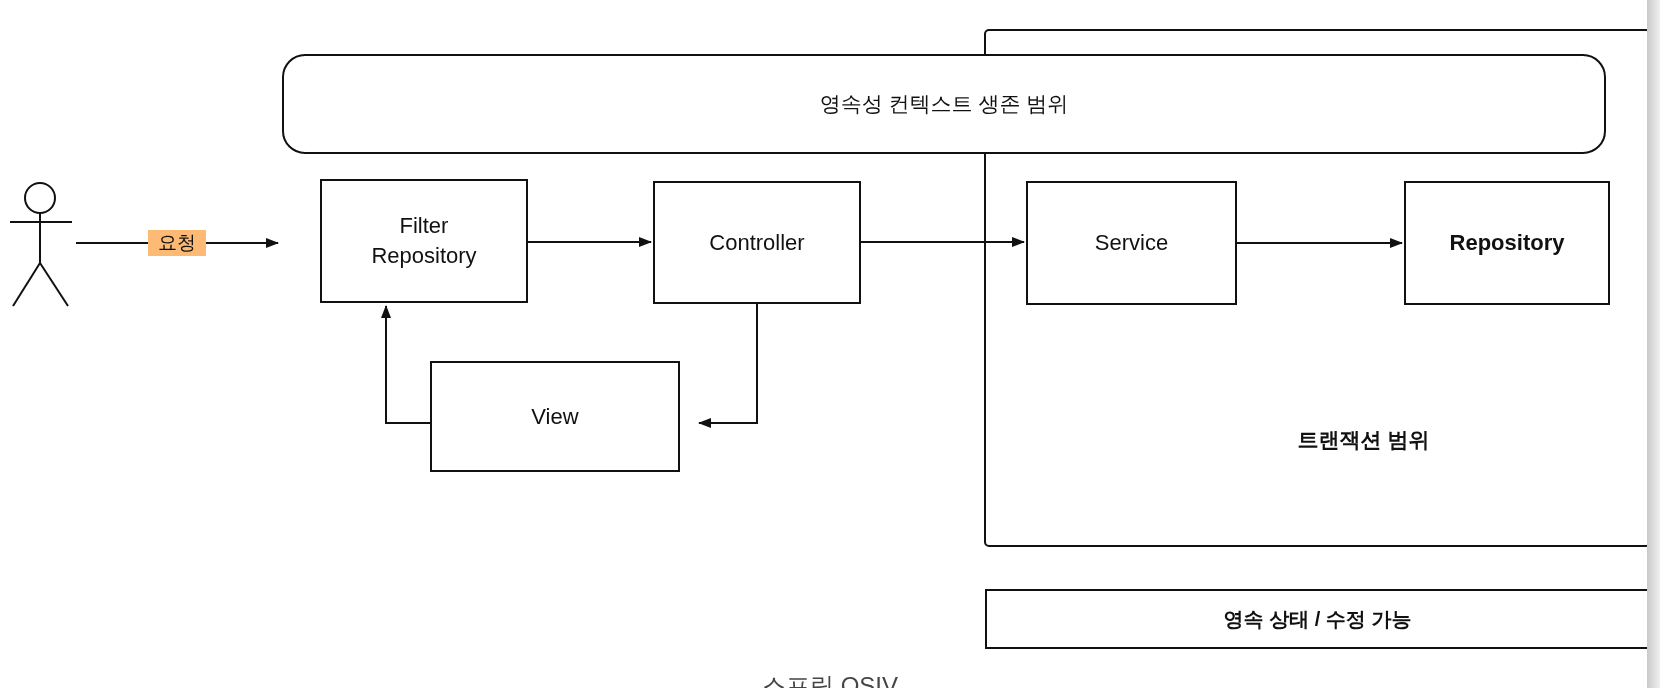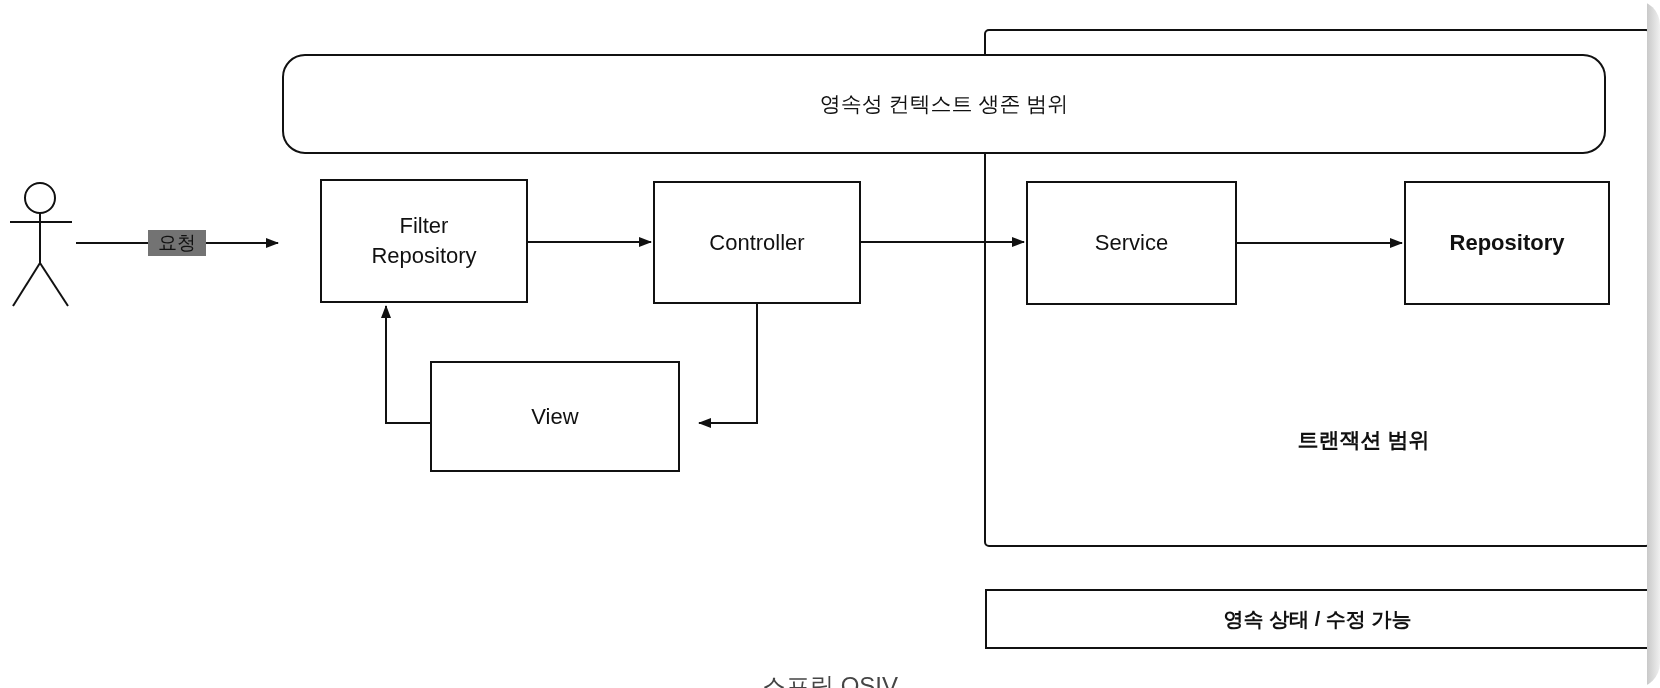--- a/index.html
+++ b/index.html
@@ -3,21 +3,20 @@
 <meta charset="utf-8">
 <style>
   html,body{margin:0;padding:0;background:#ffffff;}
   #stage{
     position:relative;
     width:1660px;height:688px;
     overflow:hidden;
     background:#ffffff;
     font-family:"Liberation Sans","DejaVu Sans",sans-serif;
     color:#111111;
-    border-radius:25px;
   }
   #wires{position:absolute;left:0;top:0;z-index:1;}
   .node{
     position:absolute;
     background:#ffffff;
     border:2px solid #111111;
     display:flex;align-items:center;justify-content:center;
     text-align:center;
     font-size:22px;line-height:30px;
     z-index:3;
@@ -41,21 +40,21 @@
     position:absolute;top:589px;height:60px;
     background:#ffffff;border:2px solid #111111;
     display:flex;align-items:center;justify-content:center;
     font-size:20px;font-weight:700;
     z-index:3;box-sizing:border-box;
   }
   #state-left{left:283px;width:660px;}
   #state-right{left:985px;width:665px;}
   #request-label{
     position:absolute;left:148px;top:230px;width:58px;height:26px;
-    background:#737373;
+    background:#fdba74;
     display:flex;align-items:center;justify-content:center;
     font-size:19px;z-index:2;
   }
   #caption{
     position:absolute;left:0;top:670px;width:1660px;
     text-align:center;font-size:24px;color:#454545;
     z-index:5;
   }
   #edge-shade{
     position:absolute;right:0;top:0;width:13px;height:688px;

